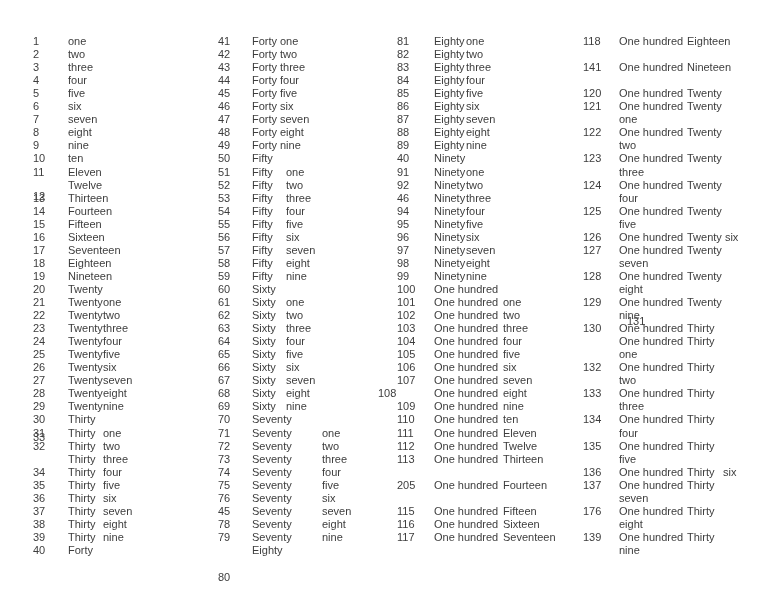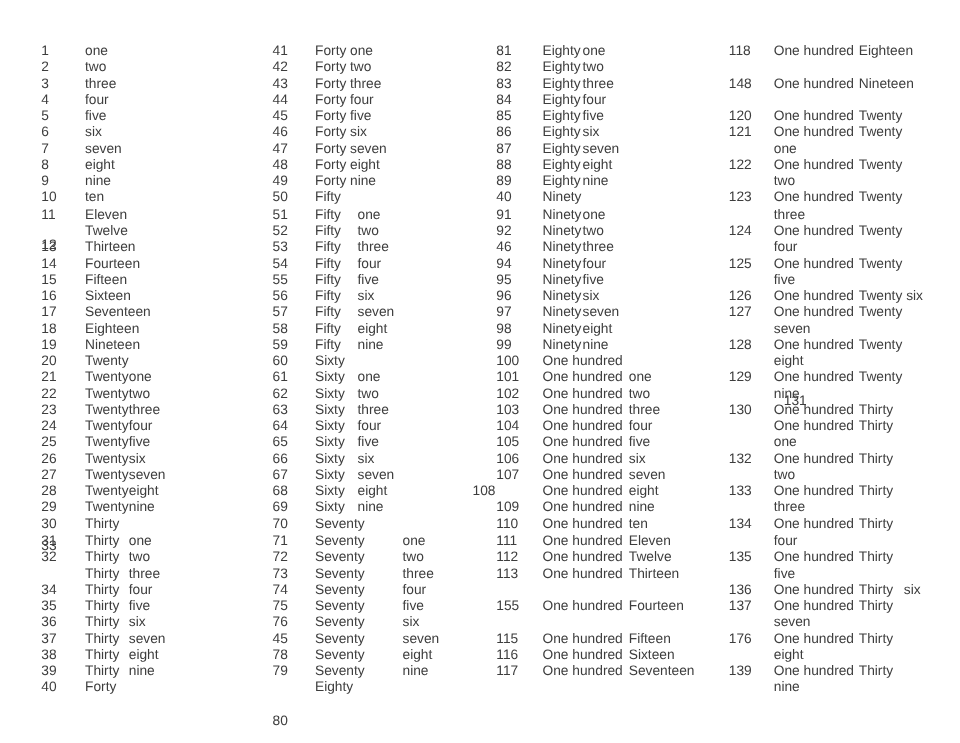--- a/index.html
+++ b/index.html
@@ -340,38 +340,38 @@
       <span class="cell" style="left: 503px; top: 413px; color: rgb(61, 61, 61);">ten</span>
       <span class="cell" style="left: 397px; top: 427px; color: rgb(61, 61, 61);">111</span>
       <span class="cell" style="left: 434px; top: 427px; color: rgb(61, 61, 61);">One hundred</span>
       <span class="cell" style="left: 503px; top: 427px; color: rgb(61, 61, 61);">Eleven</span>
       <span class="cell" style="left: 397px; top: 440px; color: rgb(61, 61, 61);">112</span>
       <span class="cell" style="left: 434px; top: 440px; color: rgb(61, 61, 61);">One hundred</span>
       <span class="cell" style="left: 503px; top: 440px; color: rgb(61, 61, 61);">Twelve</span>
       <span class="cell" style="left: 397px; top: 453px; color: rgb(61, 61, 61);">113</span>
       <span class="cell" style="left: 434px; top: 453px; color: rgb(61, 61, 61);">One hundred</span>
       <span class="cell" style="left: 503px; top: 453px; color: rgb(61, 61, 61);">Thirteen</span>
-      <span class="cell" style="left: 397px; top: 479px; color: rgb(61, 61, 61);">155</span>
+      <span class="cell" style="left: 397px; top: 479px; color: rgb(61, 61, 61);">205</span>
       <span class="cell" style="left: 434px; top: 479px; color: rgb(61, 61, 61);">One hundred</span>
       <span class="cell" style="left: 503px; top: 479px; color: rgb(61, 61, 61);">Fourteen</span>
       <span class="cell" style="left: 397px; top: 505px; color: rgb(61, 61, 61);">115</span>
       <span class="cell" style="left: 434px; top: 505px; color: rgb(61, 61, 61);">One hundred</span>
       <span class="cell" style="left: 503px; top: 505px; color: rgb(61, 61, 61);">Fifteen</span>
       <span class="cell" style="left: 397px; top: 518px; color: rgb(61, 61, 61);">116</span>
       <span class="cell" style="left: 434px; top: 518px; color: rgb(61, 61, 61);">One hundred</span>
       <span class="cell" style="left: 503px; top: 518px; color: rgb(61, 61, 61);">Sixteen</span>
       <span class="cell" style="left: 397px; top: 531px; color: rgb(61, 61, 61);">117</span>
       <span class="cell" style="left: 434px; top: 531px; color: rgb(61, 61, 61);">One hundred</span>
       <span class="cell" style="left: 503px; top: 531px; color: rgb(61, 61, 61);">Seventeen</span>
     </div>
     <div>
       <span class="cell" style="left: 583px; top: 35px; color: rgb(61, 61, 61);">118</span>
       <span class="cell" style="left: 619px; top: 35px; color: rgb(61, 61, 61);">One hundred</span>
       <span class="cell" style="left: 687px; top: 35px; color: rgb(61, 61, 61);">Eighteen</span>
-      <span class="cell" style="left: 583px; top: 61px; color: rgb(61, 61, 61);">148</span>
+      <span class="cell" style="left: 583px; top: 61px; color: rgb(61, 61, 61);">141</span>
       <span class="cell" style="left: 619px; top: 61px; color: rgb(61, 61, 61);">One hundred</span>
       <span class="cell" style="left: 687px; top: 61px; color: rgb(61, 61, 61);">Nineteen</span>
       <span class="cell" style="left: 583px; top: 87px; color: rgb(61, 61, 61);">120</span>
       <span class="cell" style="left: 619px; top: 87px; color: rgb(61, 61, 61);">One hundred</span>
       <span class="cell" style="left: 687px; top: 87px; color: rgb(61, 61, 61);">Twenty</span>
       <span class="cell" style="left: 583px; top: 100px; color: rgb(61, 61, 61);">121</span>
       <span class="cell" style="left: 619px; top: 100px; color: rgb(61, 61, 61);">One hundred</span>
       <span class="cell" style="left: 687px; top: 100px; color: rgb(61, 61, 61);">Twenty</span>
       <span class="cell" style="left: 619px; top: 113px; color: rgb(61, 61, 61);">one</span>
       <span class="cell" style="left: 583px; top: 126px; color: rgb(61, 61, 61);">122</span>

